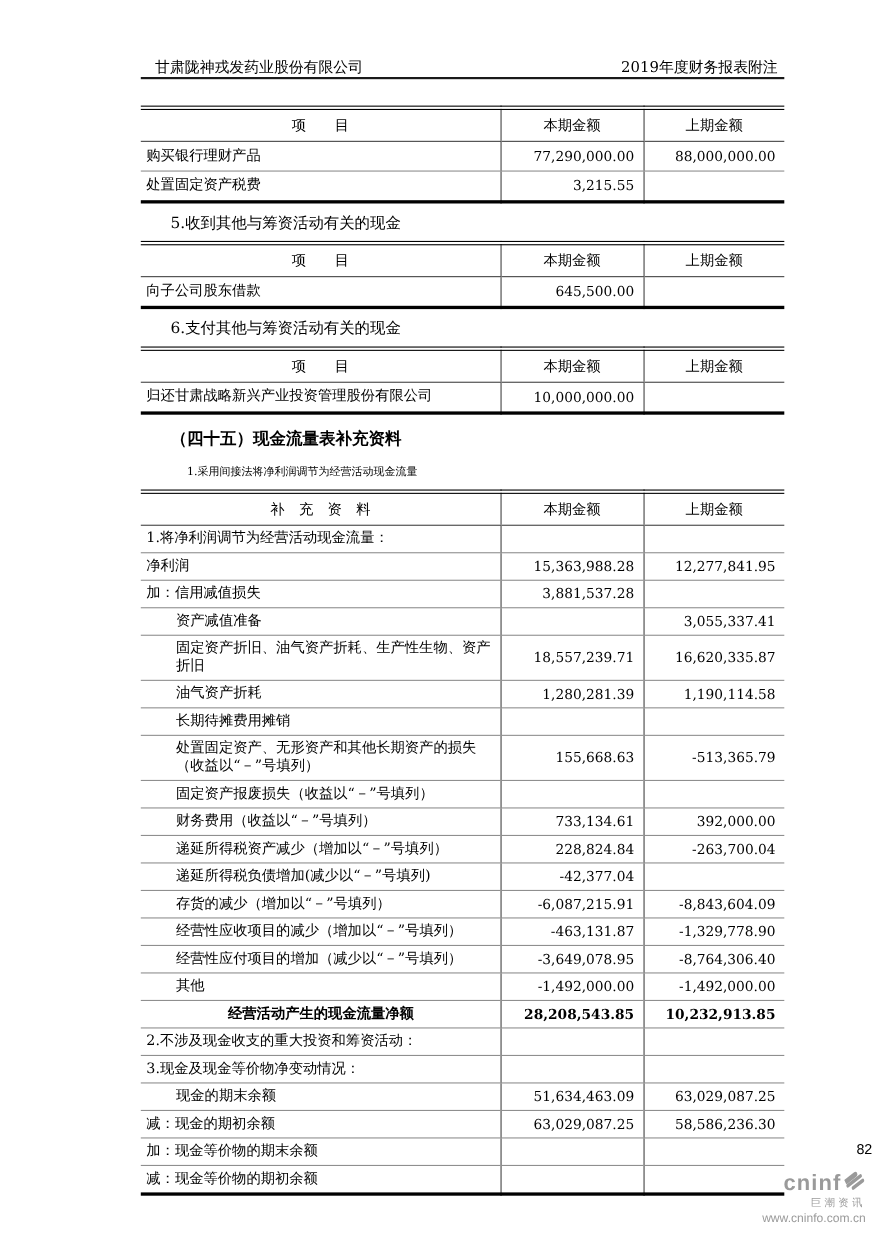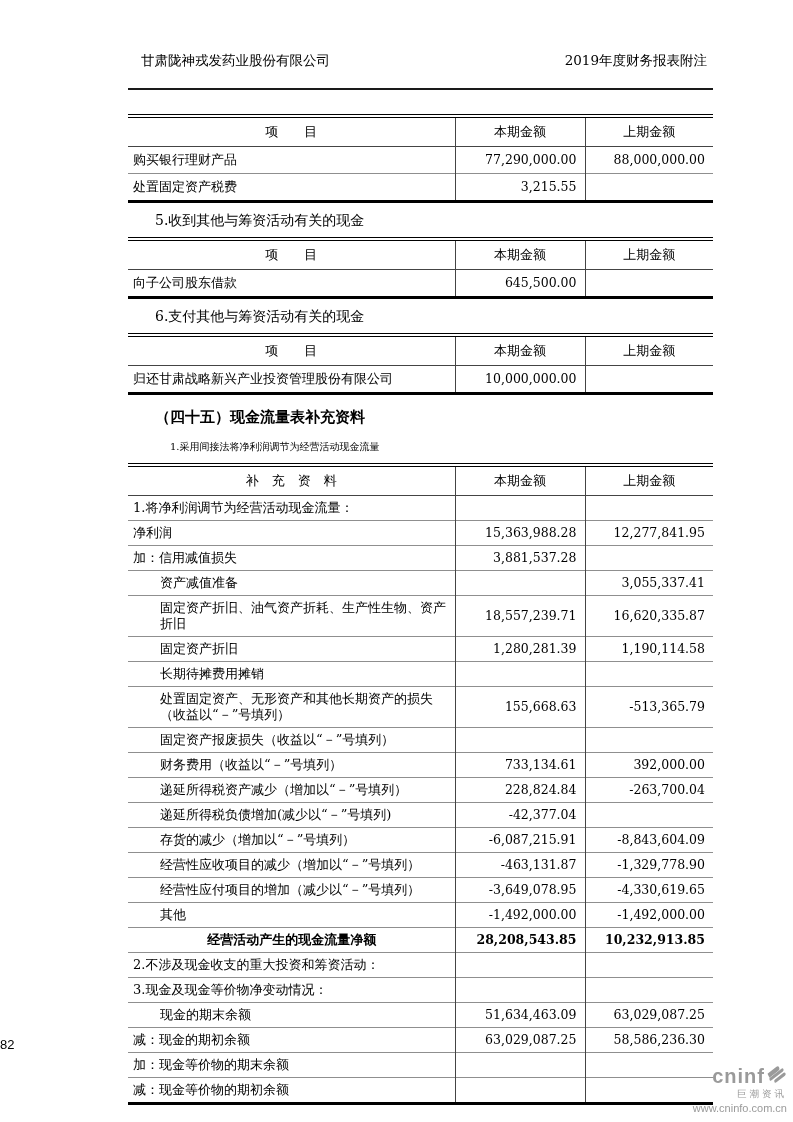--- a/index.html
+++ b/index.html
@@ -13,21 +13,21 @@
   }
   .content{
     position:absolute;
     left:128px;top:52px;
     width:585px;
   }
   
   .doc-header{
     display:flex;justify-content:space-between;align-items:flex-end;
     border-bottom:2px solid #1a1a1a;
-    padding:0 6px 18px 13px;
+    padding:0 6px 0 13px;
     font-size:13.5px;
     margin-bottom:24px;
   }
   
   table{
     width:100%;
     border-collapse:collapse;
     border-top:4px double #000;
     border-bottom:3px solid #000;
     font-size:13px;
@@ -69,21 +69,21 @@
   }
   .sub-heading{
     font-size:10px;
     margin:13px 0 9px 42px;
   }
   .tbl-gap{margin-bottom:2px;}
   
   .page-number{
     position:absolute;
     left:0;top:1037px;width:100%;
-    text-align:left;
+    text-align:right;
     font-family:"Liberation Sans","DejaVu Sans",sans-serif;
     font-size:13px;
   }
   .cninfo-logo{
     position:absolute;
     right:6px;bottom:8px;
     text-align:right;
     color:#9a9a9a;
     font-family:"Liberation Sans","DejaVu Sans",sans-serif;
     line-height:1.1;
@@ -215,21 +215,21 @@
           <td class="lbl indent">资产减值准备</td>
           <td class="num"></td>
           <td class="num">3,055,337.41</td>
         </tr>
         <tr>
           <td class="lbl indent">固定资产折旧、油气资产折耗、生产性生物、资产折旧</td>
           <td class="num">18,557,239.71</td>
           <td class="num">16,620,335.87</td>
         </tr>
         <tr>
-          <td class="lbl indent">固定资产折旧</td>
+          <td class="lbl indent">油气资产折耗</td>
           <td class="num">1,280,281.39</td>
           <td class="num">1,190,114.58</td>
         </tr>
         <tr>
           <td class="lbl indent">长期待摊费用摊销</td>
           <td class="num"></td>
           <td class="num"></td>
         </tr>
         <tr>
           <td class="lbl indent">处置固定资产、无形资产和其他长期资产的损失
@@ -263,21 +263,21 @@
           <td class="num">-8,843,604.09</td>
         </tr>
         <tr>
           <td class="lbl indent">经营性应收项目的减少（增加以“－”号填列）</td>
           <td class="num">-463,131.87</td>
           <td class="num">-1,329,778.90</td>
         </tr>
         <tr>
           <td class="lbl indent">经营性应付项目的增加（减少以“－”号填列）</td>
           <td class="num">-3,649,078.95</td>
-          <td class="num">-4,330,619.65</td>
+          <td class="num">-8,764,306.40</td>
         </tr>
         <tr>
           <td class="lbl indent">其他</td>
           <td class="num">-1,492,000.00</td>
           <td class="num">-1,492,000.00</td>
         </tr>
         <tr class="net-row">
           <td class="lbl">经营活动产生的现金流量净额</td>
           <td class="num">28,208,543.85</td>
           <td class="num">10,232,913.85</td>

